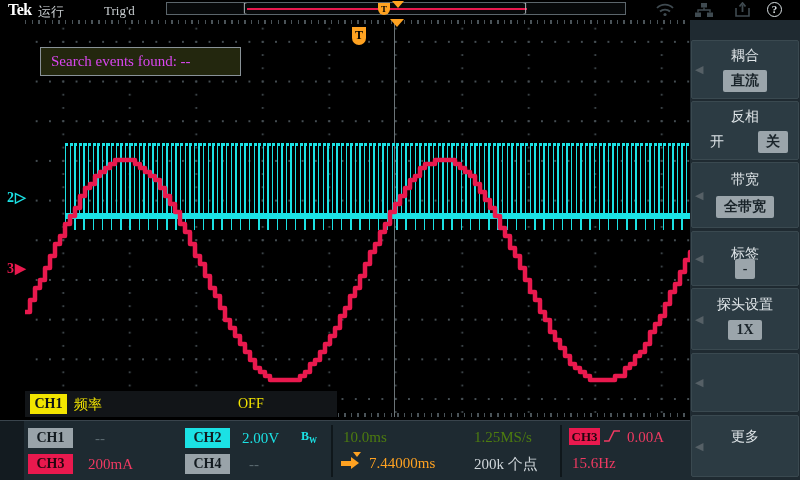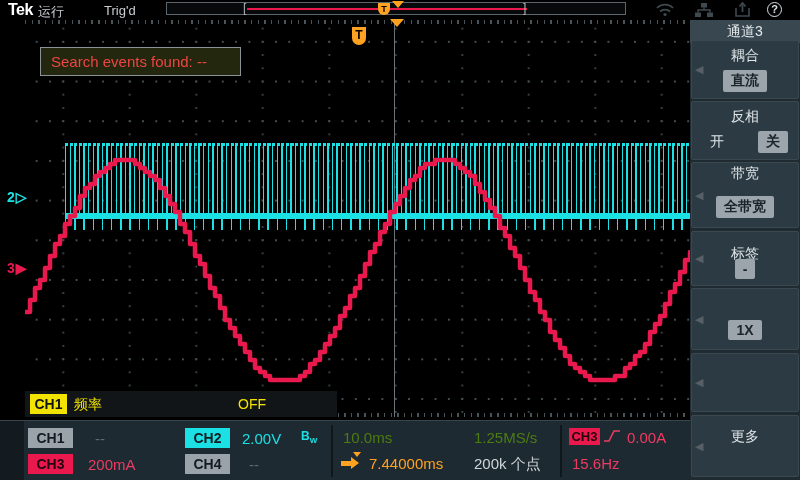--- a/index.html
+++ b/index.html
@@ -1,19 +1,19 @@
 <!DOCTYPE html>
 <html style="--cyan: #1be1e4; --red: #e9194e; --orange: #ffa221; --yellow: #f2e400;"><head>
 <meta charset="utf-8">
 <style>
   html,body{margin:0;padding:0;background:#000;}
   *{box-sizing:border-box;}
   .screen{
     position:relative;width:800px;height:480px;background:#000;overflow:hidden;
-    font-family:Liberation Sans, sans-serif;
+    font-family:Liberation Serif, serif;
     -webkit-font-smoothing:antialiased;
   }
 
   
   .topbar{position:absolute;left:0;top:0;width:800px;height:20px;background:#000;}
   .logo{position:absolute;left:8px;top:1px;color:#fff;font-weight:bold;font-size:16px;letter-spacing:-0.5px;}
   .acq{position:absolute;left:38px;top:3px;color:#c9ced1;font-size:13px;}
   .trigd{position:absolute;left:104px;top:3px;color:#c9ced1;font-size:13px;}
   .recbar{position:absolute;left:166px;top:2px;width:460px;height:13px;background:#07090a;border:1px solid #5c666c;}
   .recline{position:absolute;left:80px;top:5px;width:280px;height:2px;background:var(--red,#e9194e);}
@@ -46,21 +46,21 @@
   .ch2-caps{background:repeating-linear-gradient(90deg,var(--cyan,#1be1e4) 0 3.2px,transparent 3.2px 4.6px);}
   .ch2-band{background:var(--cyan,#1be1e4);}
   .ch2-spikes{background:repeating-linear-gradient(90deg,var(--cyan,#1be1e4) 0 1.5px,transparent 1.5px 9.2px);}
   .wavesvg{position:absolute;left:0;top:0;}
 
   .chan-marker{position:absolute;left:7px;font-size:14px;font-weight:bold;letter-spacing:1px;z-index:5;}
   .ch2m{top:189px;color:var(--cyan,#1be1e4);}
   .ch3m{top:260px;color:var(--red,#e9194e);}
 
   .banner{position:absolute;left:40px;top:47px;width:201px;height:29px;background:#23270e;
-    border:1px solid #899298;color:#ef4444;font-size:15px;line-height:27px;padding-left:10px;z-index:5;}
+    border:1px solid #899298;color:#d946ef;font-size:15px;line-height:27px;padding-left:10px;z-index:5;}
 
   .measbar{position:absolute;left:25px;top:391px;width:312px;height:26px;background:#121518;z-index:5;}
   .measbar .chbadge{position:absolute;left:5px;top:3px;width:37px;height:20px;background:var(--yellow,#f4e800);
     color:#101417;font-size:14px;font-weight:bold;text-align:center;line-height:20px;}
   .meas-label{position:absolute;left:49px;top:5px;color:var(--yellow,#f4e800);font-size:14px;}
   .meas-value{position:absolute;left:213px;top:5px;color:var(--yellow,#f4e800);font-size:14px;}
 
   
   .statusbar{position:absolute;left:0;top:420px;width:690px;height:60px;background:#1e2a31;border-top:1px solid #39444c;}
   .sb-darkleft{position:absolute;left:0;top:0;width:24px;height:60px;background:#131b20;}
@@ -183,48 +183,48 @@
   <div class="dly-arrow">
     <div class="bar"></div>
       <div class="head"></div>
       <div class="tick"></div>
   </div>
   <div class="val val-orange" style="left:369px;top:455px;">7.44000ms</div>
   <div class="val" style="left:474px;top:455px;color:#cfd6da;">200k 个点</div>
   <div class="val val-red" style="left:572px;top:455px;">15.6Hz</div>
 
   <div class="sidemenu">
-    <div class="sm-title">通道3</div>
 
     <div class="sm-sec" style="top:20px;height:59px;">
       <div class="sm-arrow" style="top:22px;">◀</div>
       <div class="sm-label" style="top:6px;">耦合</div>
       <div class="sm-btn" style="top:29px;"><span>直流</span></div>
     </div>
 
     <div class="sm-sec" style="top:81px;height:59px;padding-left:14px;">
       <div class="sm-label" style="top:6px;">反相</div>
       <div class="sm-opt-on" style="top:31px;">开</div>
       <div class="sm-btn" style="top:29px;left:28px;"><span>关</span></div>
     </div>
 
     <div class="sm-sec" style="top:142px;height:66px;">
       <div class="sm-arrow" style="top:26px;">◀</div>
-      <div class="sm-label" style="top:2px;">带宽</div>
+      <div class="sm-label" style="top:8px;">带宽</div>
       <div class="sm-btn" style="top:33px;"><span>全带宽</span></div>
     </div>
 
     <div class="sm-sec" style="top:211px;height:55px;">
       <div class="sm-arrow" style="top:20px;">◀</div>
       <div class="sm-label" style="top:5px;margin-top:8px;">标签</div>
       <div class="sm-btn" style="top:27px;"><span>-</span></div>
     </div>
 
     <div class="sm-sec" style="top:268px;height:62px;">
       <div class="sm-arrow" style="top:24px;">◀</div>
+      <div class="sm-label" style="top:7px;">探头设置</div>
       <div class="sm-btn" style="top:31px;"><span>1X</span></div>
     </div>
 
     <div class="sm-sec" style="top:333px;height:59px;">
       <div class="sm-arrow" style="top:22px;">◀</div>
       <div class="sm-label" style="top:21px;margin-top:46px;">偏置</div>
     </div>
 
     <div class="sm-sec" style="top:395px;height:62px;">
       <div class="sm-arrow" style="top:24px;">◀</div>

